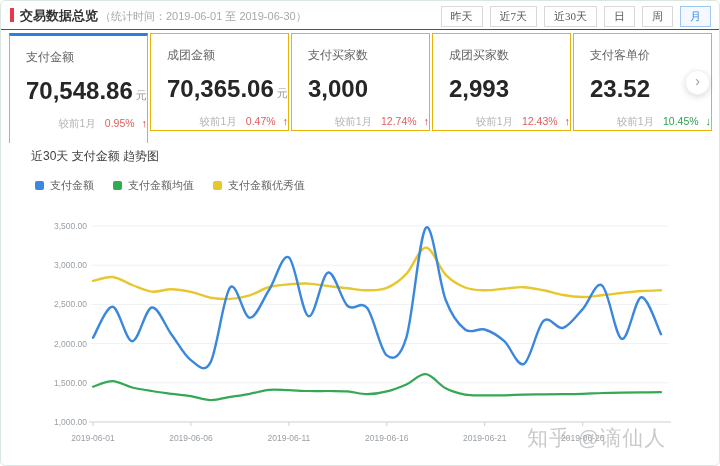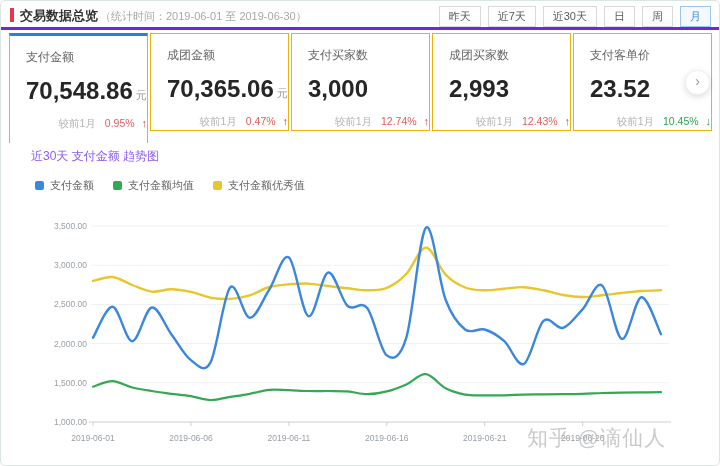--- a/index.html
+++ b/index.html
@@ -2,28 +2,28 @@
 <html><head>
 <meta charset="utf-8">
 <style>
   html,body{margin:0;padding:0;background:#fff;}
   .page{
     position:relative;width:720px;height:466px;box-sizing:border-box;
     border:1px solid #d9e6e1;border-radius:5px;background:#fff;overflow:hidden;
     font-family:"Liberation Sans","DejaVu Sans",sans-serif;color:#333;
   }
   
-  .header{position:absolute;left:0;top:0;width:100%;height:29px;border-bottom:3px solid #6d28d9;box-sizing:border-box;}
+  .header{position:absolute;left:0;top:0;width:100%;height:29px;border-bottom:1px solid #6d28d9;box-sizing:border-box;}
   .accent-bar{position:absolute;left:9px;top:7px;width:4px;height:14px;background:#e5384b;}
   .page-title{position:absolute;left:19px;top:6px;font-size:13px;font-weight:bold;color:#333;}
   .page-subtitle{position:absolute;left:99px;top:8px;font-size:11px;color:#a8a8a8;font-weight:normal;}
   .range-buttons{position:absolute;top:5px;right:8px;display:flex;gap:7px;}
   .rbtn{
     font-size:11px;color:#595959;background:#fff;border:1px solid #d9d9d9;border-radius:0;
-    padding:3px 9px;line-height:1.15;cursor:pointer;font-family:Liberation Sans, sans-serif;
+    padding:3px 9px;line-height:1.15;cursor:pointer;font-family:Liberation Serif, serif;
   }
   .rbtn.active{color:#3a8ee6;border-color:#9cc7f0;background:#f3f9ff;}
   
   .cards-row{position:absolute;left:8px;top:32px;display:flex;}
   .card{
     position:relative;width:139px;height:98px;box-sizing:border-box;margin-right:2px;
     background:#fff;border:1px solid #eab308;cursor:pointer;
   }
   .card.active{border-top:3px solid #2a82d8;border-bottom:none;height:110px;z-index:2;}
   .card-inner{padding:13px 0 0 16px;}
@@ -35,21 +35,21 @@
   .cmp-label{color:#b3b3b3;margin-right:6px;}
   .cmp-pct{margin-right:4px;}
   .cmp-arrow{font-weight:bold;font-size:11px;}
   
   .more-btn{
     position:absolute;top:69px;right:9px;width:23px;height:23px;border-radius:50%;
     background:#fff;border:1px solid #f1f1f1;box-shadow:0 2px 6px rgba(0,0,0,0.14);
     color:#999;font-size:14px;line-height:21px;text-align:center;cursor:pointer;z-index:3;
   }
   
-  .chart-title{position:absolute;left:30px;top:147px;font-size:12px;color:#8b5cf6;}
+  .chart-title{position:absolute;left:30px;top:147px;font-size:12px;color:#404040;}
   .legend{position:absolute;left:34px;top:177px;display:flex;gap:19px;align-items:center;}
   .legend-item{display:flex;align-items:center;gap:6px;cursor:pointer;}
   .legend-chip{width:9px;height:9px;border-radius:2px;display:inline-block;}
   .legend-label{font-size:11px;color:#666;}
   .trend-svg{position:absolute;left:0;top:0;width:720px;height:466px;}
   .tick-label{font-size:8.5px;fill:#9aa0a6;font-family:"Liberation Sans","DejaVu Sans",sans-serif;}
   .watermark{
     position:absolute;left:526px;top:423px;font-size:21px;color:#b5b5b5;opacity:.72;
     letter-spacing:1px;z-index:4;white-space:nowrap;
   }

